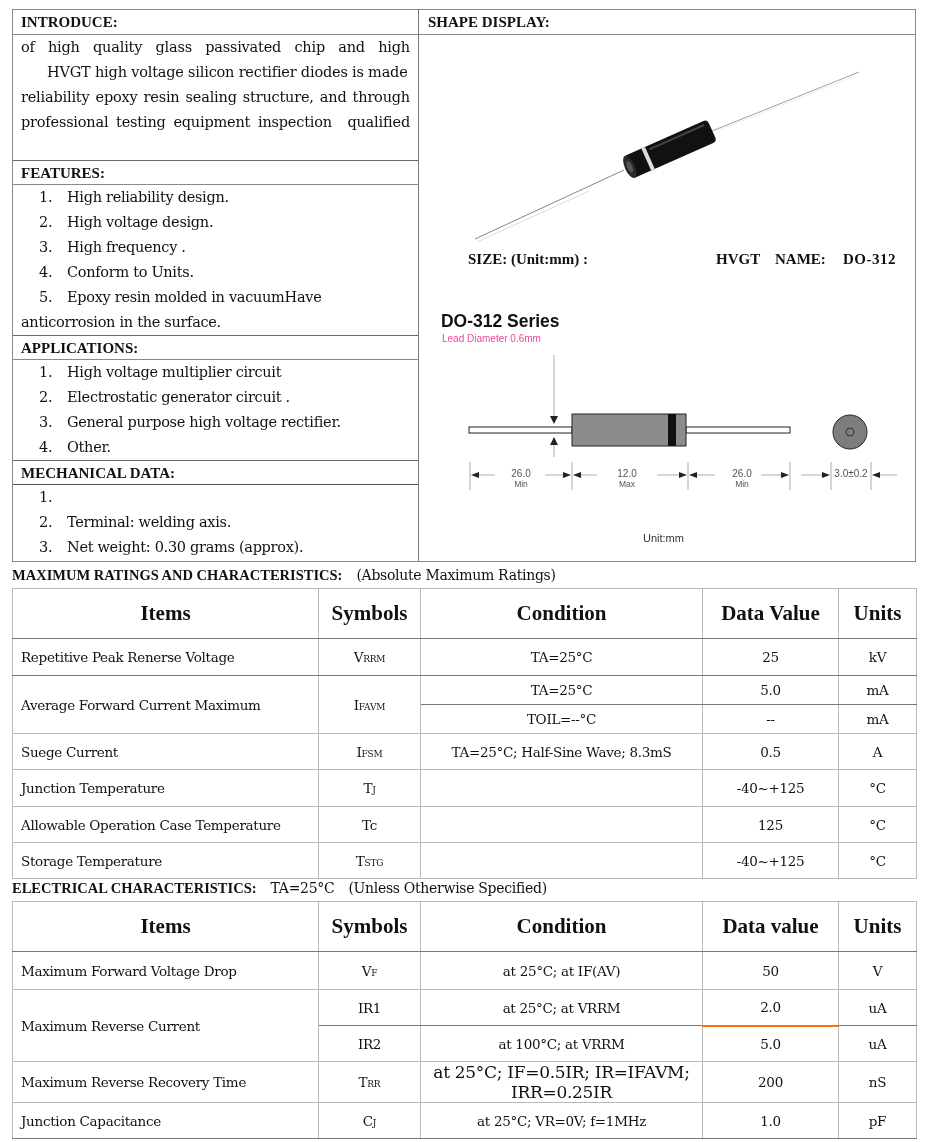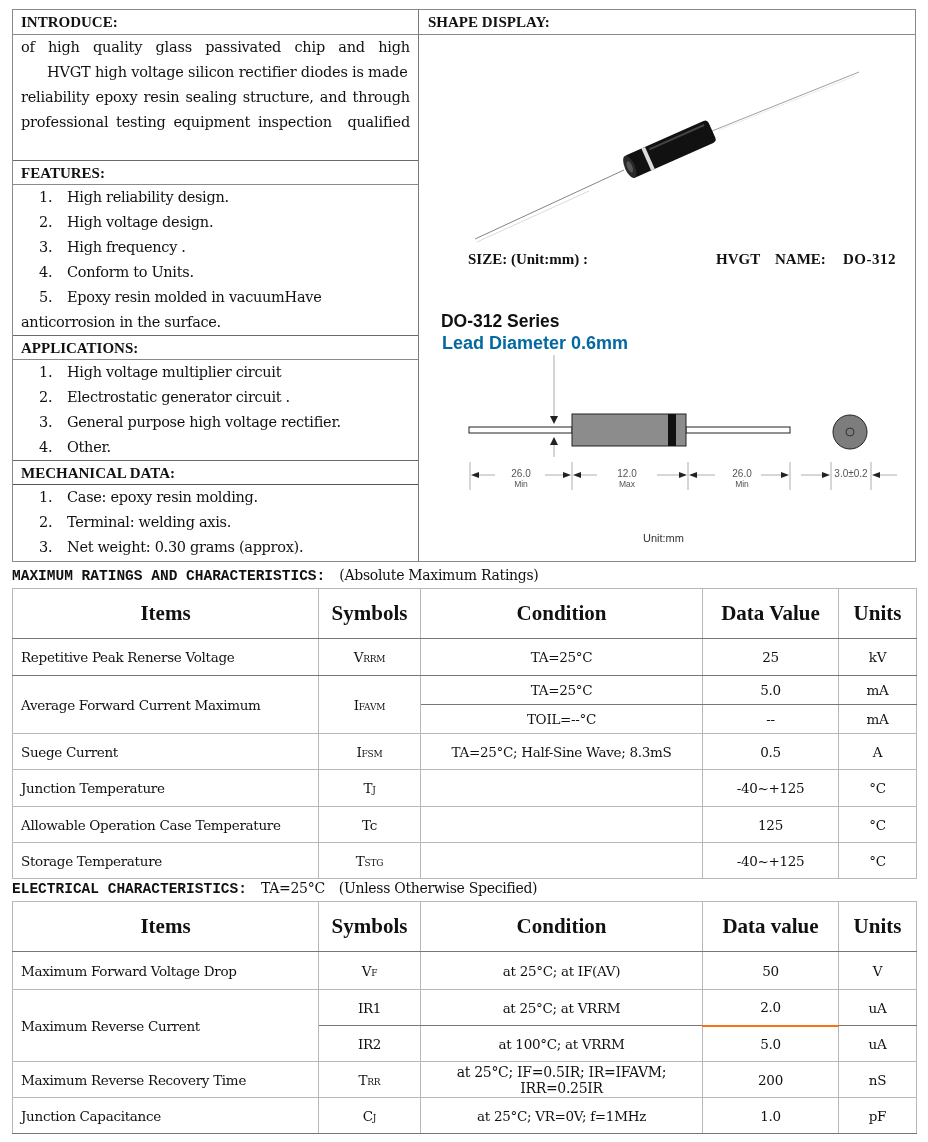--- a/index.html
+++ b/index.html
@@ -28,27 +28,27 @@
   .size-row { position: absolute; top: 241px; left: 9px; right: 0; font-family: "Liberation Serif", serif;
               font-weight: bold; font-size: 15px; height: 22px; margin-left: 40px; }
   .size-row .lbl { position: absolute; left: 0; }
   .size-row .brand { position: absolute; left: 248px; }
   .size-row .nm { position: absolute; left: 307px; }
   .size-row .val { position: absolute; left: 375px; letter-spacing: 0.5px; }
   .dwg { position: absolute; left: 0; top: 290px; width: 497px; height: 260px; }
   .dwg-title { position: absolute; left: 22px; top: 10px; font-family: "Liberation Sans", sans-serif;
                font-weight: bold; font-size: 19px; letter-spacing: 0; transform: scaleX(0.92); transform-origin: left; }
   .dwg-sub { position: absolute; left: 23px; top: 33px; font-family: "Liberation Sans", sans-serif;
-             font-size: 18px; color: #0369a1; font-weight: bold; }
+             font-size: 10px; color: #ec4899; }
   .dim { position: absolute; font-family: "Liberation Sans", sans-serif; font-size: 10px; color: #555; text-align: center; line-height: 10px; }
   .dim small { display: block; font-size: 8.5px; }
   .unit-lbl { position: absolute; left: 224px; top: 232px; font-family: "Liberation Sans", sans-serif; font-size: 11px; color: #333; }
 
   .caption { position: absolute; left: 12px; font-size: 14px; font-family: "DejaVu Serif", serif; letter-spacing: -0.3px; }
-  .caption b { font-family: Liberation Mono, monospace; font-size: 14.5px; letter-spacing: 0; }
+  .caption b { font-family: Liberation Serif, serif; font-size: 14.5px; letter-spacing: 0; }
   .caption .sp { display: inline-block; width: 14px; }
 
   table.dt { position: absolute; left: 12px; width: 904px; border-collapse: collapse; table-layout: fixed; }
   table.dt th, table.dt td { border: 1px solid #b8b8b8; text-align: center; vertical-align: middle; }
   table.dt th { font-family: "Liberation Serif", serif; font-weight: bold; font-size: 21px; height: 50px; }
   table.dt td { font-family: "DejaVu Serif", serif; font-size: 13.5px; letter-spacing: -0.3px; }
   table.dt td.item { text-align: left; padding-left: 8px; }
   table.dt tr.thick td, table.dt tr.thick th { border-bottom: 1px solid #777; }
   .sub { font-size: 9px; letter-spacing: -0.2px; }
 </style>
@@ -107,21 +107,20 @@
       <div class="li">
           <span class="num">4.</span>
           <span>Other.</span>
         </div>
     </div>
 
     <div class="sec-head bordered-top" style="border-bottom-color:#555">MECHANICAL DATA:</div>
     <div class="list">
       <div class="li">
           <span class="num">1.</span>
-          <span>Case: epoxy resin molding.</span>
         </div>
       <div class="li">
           <span class="num">2.</span>
           <span>Terminal: welding axis.</span>
         </div>
       <div class="li">
           <span class="num">3.</span>
           <span>Net weight: 0.30 grams (approx).</span>
         </div>
     </div>
@@ -312,21 +311,21 @@
   </tr>
   <tr style="height:36px">
     <td>IR2</td>
     <td>at 100°C; at VRRM</td>
     <td>5.0</td>
     <td>uA</td>
   </tr>
   <tr style="height:36px">
     <td class="item">Maximum Reverse Recovery Time</td>
     <td><span>T</span><span class="sub">RR</span></td>
-    <td style="font-size:14px">at 25°C; IF=0.5IR; IR=IFAVM; IRR=0.25IR</td>
+    <td style="font-size:17px">at 25°C; IF=0.5IR; IR=IFAVM; IRR=0.25IR</td>
     <td>200</td>
     <td>nS</td>
   </tr>
   <tr class="thick" style="height:36px">
     <td class="item">Junction Capacitance</td>
     <td><span>C</span><span class="sub">J</span></td>
     <td>at 25°C; VR=0V; f=1MHz</td>
     <td>1.0</td>
     <td>pF</td>
   </tr>

